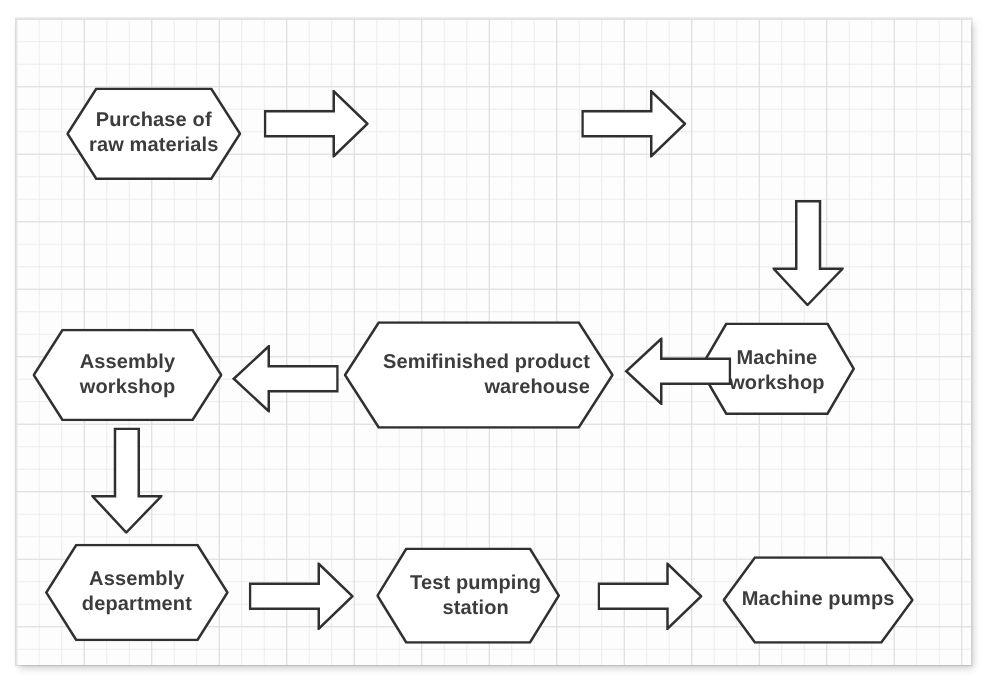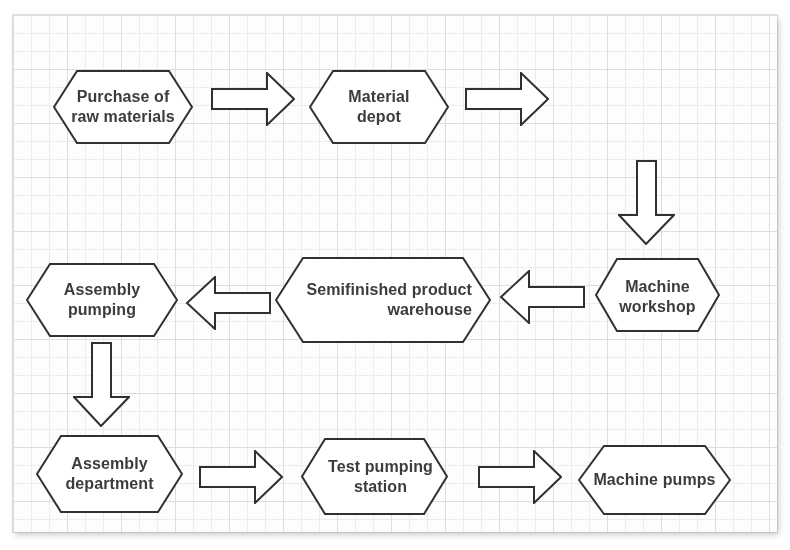--- a/index.html
+++ b/index.html
@@ -76,37 +76,31 @@
       <svg width="140" height="74" viewBox="0 0 140 74">
         <polygon class="hex-poly" points="24,1 116,1 139,37 116,73 24,73 1,37"></polygon>
       </svg>
       <div class="node-label" style="max-width:112px;">Purchase of raw materials</div>
     </div>
 
     <svg class="arrow" style="left:198px; top:57px;" width="84" height="54" viewBox="0 0 84 54">
       <polygon class="arrow-poly" points="1,17 56,17 56,1 83,27 56,53 56,37 1,37"></polygon>
     </svg>
 
-    <div class="node" style="left:296px; top:55px; width:140px; height:74px;">
-      <svg width="140" height="74" viewBox="0 0 140 74">
-        <polygon class="hex-poly" points="24,1 116,1 139,37 116,73 24,73 1,37"></polygon>
-      </svg>
-      <div class="node-label" style="max-width:80px;">Material depot</div>
-    </div>
 
     <svg class="arrow" style="left:452px; top:57px;" width="84" height="54" viewBox="0 0 84 54">
       <polygon class="arrow-poly" points="1,17 56,17 56,1 83,27 56,53 56,37 1,37"></polygon>
     </svg>
 
 
     <svg class="arrow" style="left:605px; top:145px;" width="57" height="85" viewBox="0 0 57 85">
       <polygon class="arrow-poly" points="19,1 38,1 38,55 56,55 28,84 1,55 19,55"></polygon>
     </svg>
 
-    <div class="node" style="left:582px; top:243px; width:125px; height:77px;border-radius:19px;">
+    <div class="node" style="left:546px; top:243px; width:125px; height:77px;border-radius:19px;">
       <svg width="125" height="74" viewBox="0 0 125 74">
         <polygon class="hex-poly" points="22,1 103,1 124,37 103,73 22,73 1,37"></polygon>
       </svg>
       <div class="node-label" style="max-width:95px;">Machine workshop</div>
     </div>
 
     <svg class="arrow" style="left:486px; top:255px;" width="86" height="54" viewBox="0 0 86 54">
       <polygon class="arrow-poly" points="85,17 30,17 30,1 2,27 30,53 30,37 85,37"></polygon>
     </svg>
 
@@ -118,21 +112,21 @@
     </div>
 
     <svg class="arrow" style="left:172px; top:261px;" width="86" height="54" viewBox="0 0 86 54">
       <polygon class="arrow-poly" points="85,17 30,17 30,1 2,27 30,53 30,37 85,37"></polygon>
     </svg>
 
     <div class="node" style="left:13px; top:248px; width:152px; height:74px;">
       <svg width="152" height="74" viewBox="0 0 152 74">
         <polygon class="hex-poly" points="24,1 128,1 151,37 128,73 24,73 1,37"></polygon>
       </svg>
-      <div class="node-label" style="max-width:95px;">Assembly pumping</div>
+      <div class="node-label" style="max-width:95px;">Assembly workshop</div>
     </div>
 
     <svg class="arrow" style="left:60px; top:327px;" width="57" height="85" viewBox="0 0 57 85">
       <polygon class="arrow-poly" points="19,1 38,1 38,55 56,55 28,84 1,55 19,55"></polygon>
     </svg>
 
     <div class="node" style="left:23px; top:420px; width:147px; height:78px;">
       <svg width="147" height="78" viewBox="0 0 147 78">
         <polygon class="hex-poly" points="25,1 122,1 146,39 122,77 25,77 1,39"></polygon>
       </svg>

